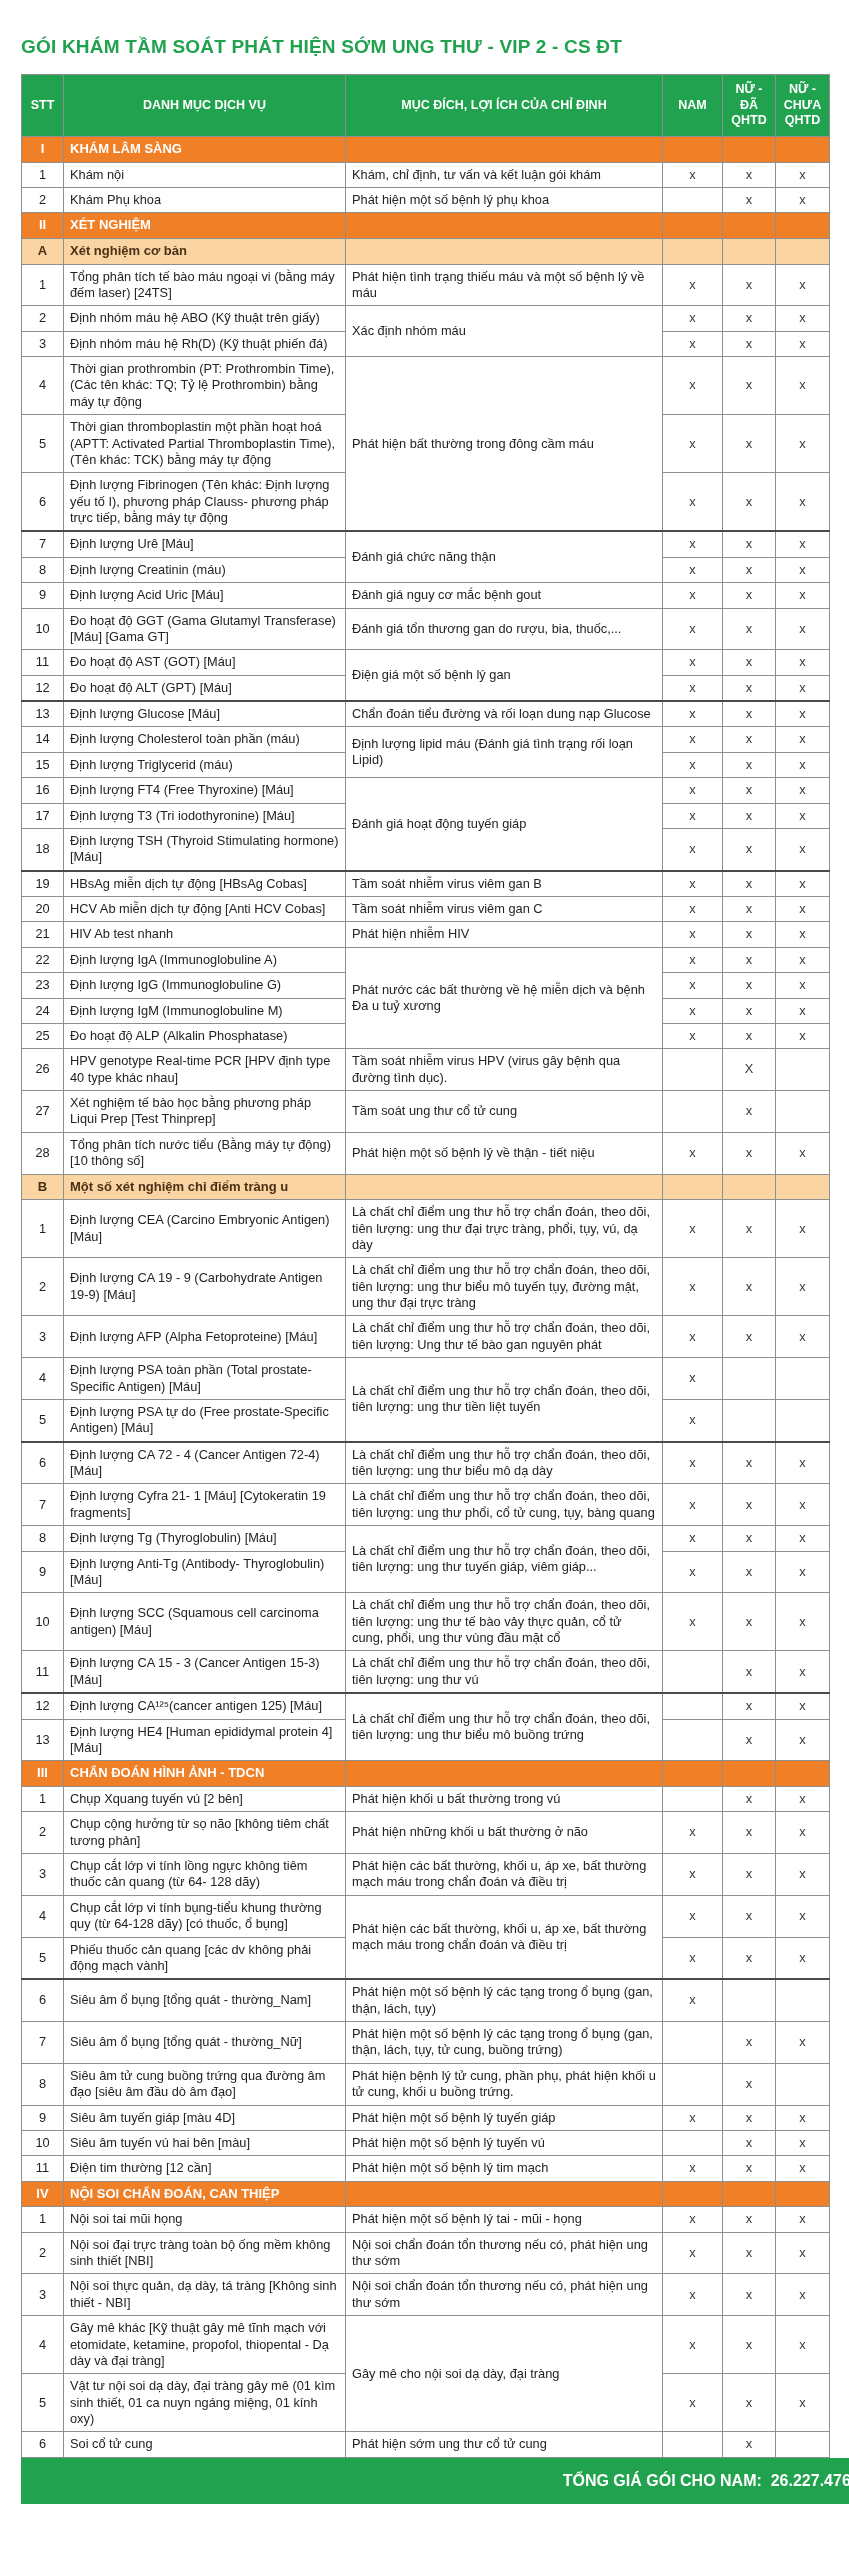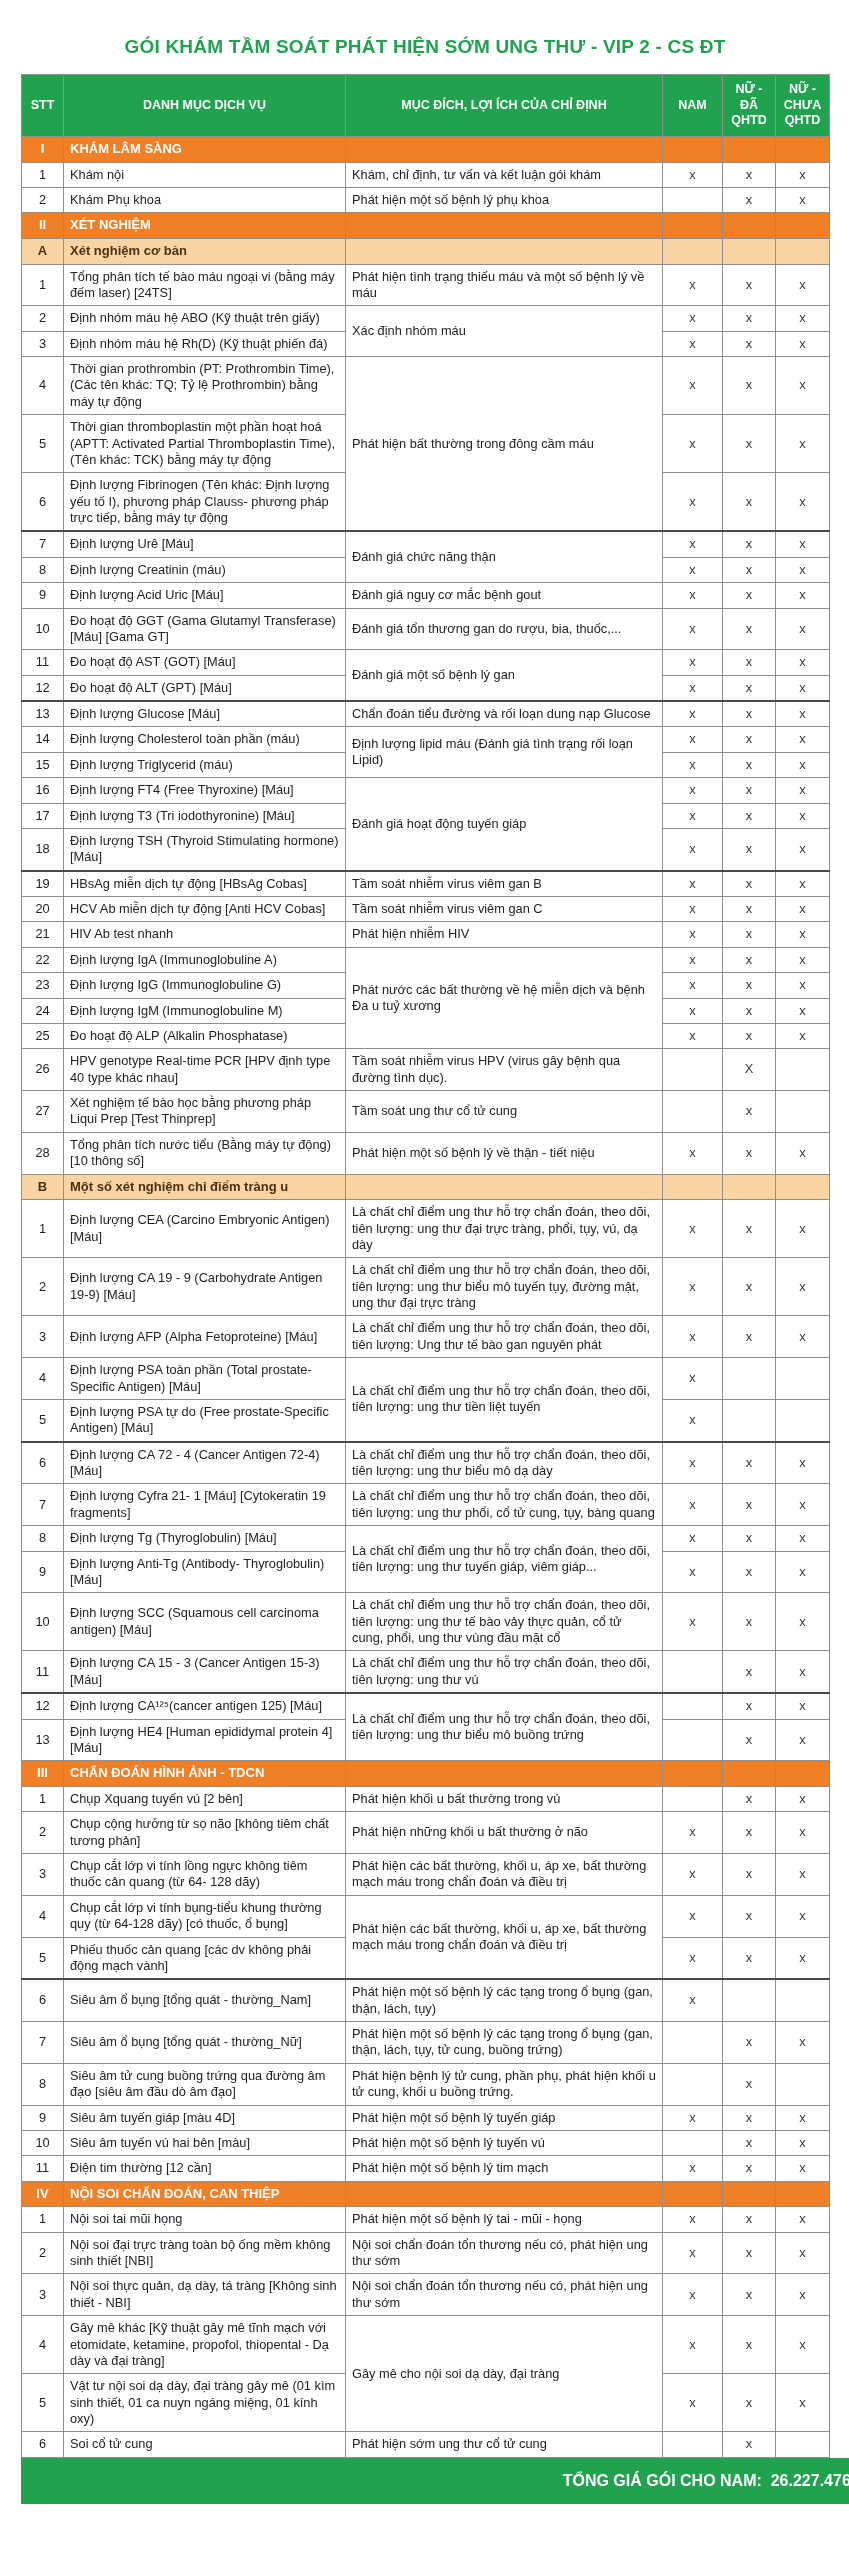--- a/index.html
+++ b/index.html
@@ -2,21 +2,21 @@
 <html style="--green: #21a24f; --orange: #f08028; --lorange: #fad4a3; --border: #8f8f8f;"><head>
 <meta charset="utf-8">
 <style>
   :root{
     --green:#21a24f; --orange:#f08028; --lorange:#fad4a3;
     --border:#8f8f8f; --sep:#4a4a4a; --text:#232323;
   }
   html,body{margin:0;padding:0;background:#fff;}
   body{width:849px;font-family:"Liberation Sans",sans-serif;color:var(--text);}
   .page{padding:28px 20px 26px 21px;}
-  .title{margin:8px 0 16px 0;text-align:center;font-size:19px;font-weight:bold;
+  .title{margin:8px 0 16px 0;text-align:left;font-size:19px;font-weight:bold;
          color:var(--green);letter-spacing:.2px;}
   table.pkg{border-collapse:collapse;width:808px;table-layout:fixed;}
   .pkg th,.pkg td{border:1px solid var(--border);}
   .pkg thead th{background:var(--green);color:#fff;font-size:12.5px;font-weight:bold;
                 padding:7px 3px;line-height:1.25;}
   .pkg td{font-size:12.8px;padding:4px 6px;vertical-align:middle;line-height:1.28;}
   td.stt{text-align:center;padding:4px 2px;}
   td.mark{text-align:center;color:#3a3a3a;}
   tr.sec-main td{background:var(--orange);color:#fff;font-weight:bold;font-size:13px;}
   tr.sec-sub td{background:var(--lorange);color:#4a3115;font-weight:bold;font-size:13px;}
@@ -162,21 +162,21 @@
           <td class="stt">10</td>
           <td class="service">Đo hoạt độ GGT (Gama Glutamyl Transferase) [Máu] [Gama GT]</td>
           <td class="purpose">Đánh giá tổn thương gan do rượu, bia, thuốc,...</td>
           <td class="mark">x</td>
           <td class="mark">x</td>
           <td class="mark">x</td>
         </tr>
         <tr class="row">
           <td class="stt">11</td>
           <td class="service">Đo hoạt độ AST (GOT) [Máu]</td>
-          <td class="purpose" rowspan="2">Đánh giá một số bệnh lý gan</td>
+          <td class="purpose" rowspan="2">Điện giá một số bệnh lý gan</td>
           <td class="mark">x</td>
           <td class="mark">x</td>
           <td class="mark">x</td>
         </tr>
         <tr class="row">
           <td class="stt">12</td>
           <td class="service">Đo hoạt độ ALT (GPT) [Máu]</td>
           <td class="mark">x</td>
           <td class="mark">x</td>
           <td class="mark">x</td>

